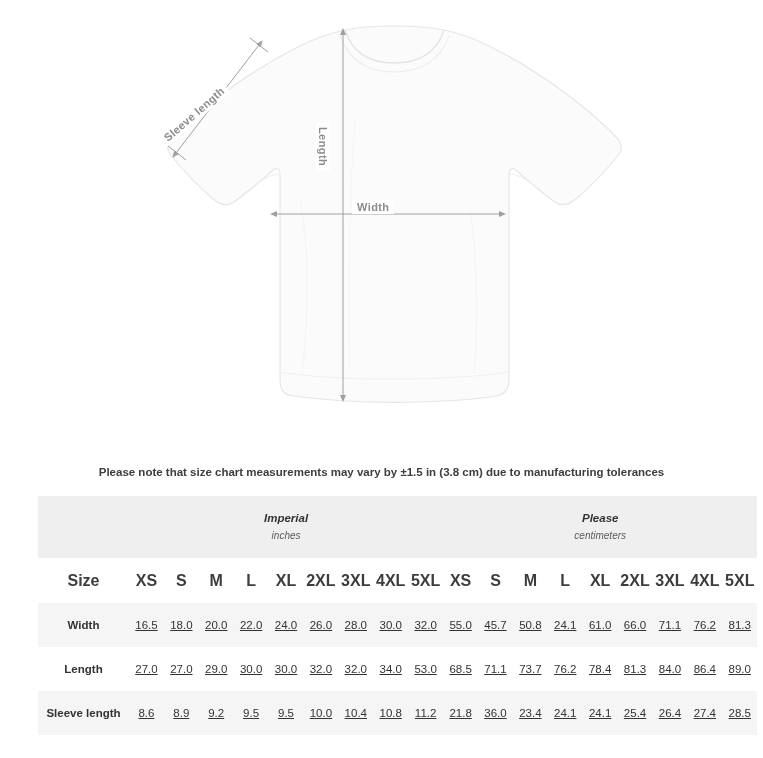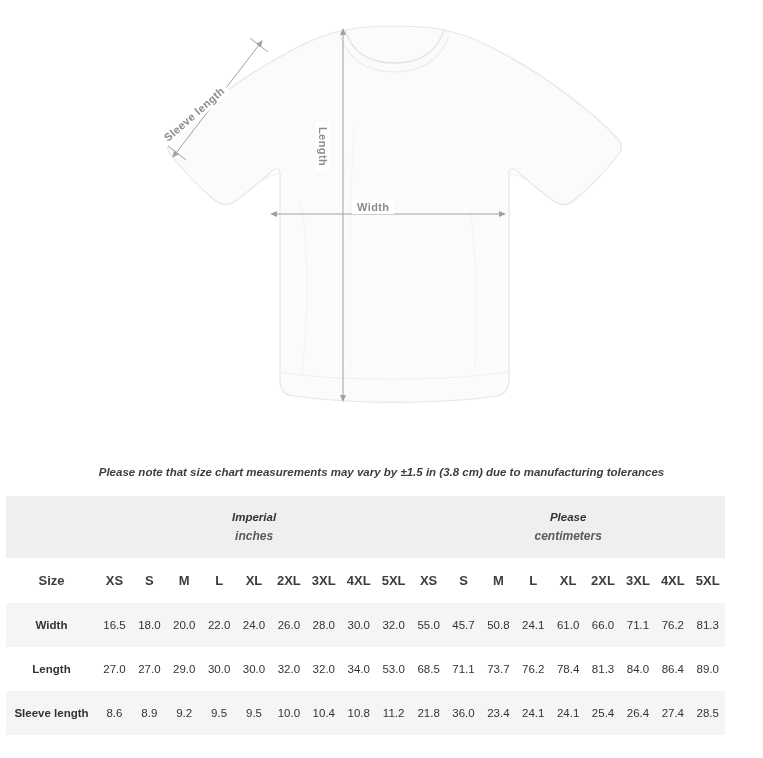--- a/index.html
+++ b/index.html
@@ -65,29 +65,28 @@
   }
 
   
   .note {
     position: absolute;
     left: 0;
     top: 466px;
     width: 763px;
     text-align: center;
     font-size: 11.5px;
-    font-style: italic;
     font-weight: bold;
     color: #3d3d3d;
   }
 
   
   .table-wrap {
     position: absolute;
-    left: 6px;
+    left: 38px;
     top: 496px;
     width: 719px;
   }
   table.size-chart {
     border-collapse: collapse;
     width: 719px;
     table-layout: fixed;
   }
   table.size-chart td,
   table.size-chart th {
@@ -103,55 +102,56 @@
   }
   .unit-cell {
     font-size: 15px;
     font-style: italic;
     font-weight: bold;
     color: #3d3d3d;
     line-height: 1.35;
   }
   .unit-cell .unit-sub {
     display: block;
-    font-size: 12px;
+    font-size: 10px;
     font-style: italic;
-    font-weight: bold;
+    font-weight: normal;
     color: #5a5a5a;
     margin-top: 2px;
   }
   .blank-cell {
     background: #efefef;
   }
   tr.header-row {
     background: #ffffff;
     height: 45px;
   }
   tr.header-row th {
-    font-size: 13px;
+    font-size: 16px;
     font-weight: bold;
     color: #3d3d3d;
   }
   tr.data-row {
     height: 44px;
   }
   tr.data-row.shade {
     background: #f5f5f5;
   }
   tr.data-row.plain {
     background: #ffffff;
   }
   td.label-cell {
     font-weight: bold;
     font-size: 11.5px;
     color: #3d3d3d;
   }
   td.val-cell {
     font-size: 11.5px;
     color: #3d3d3d;
+    text-decoration: underline;
   }
   col.first-col { width: 91px; }
   col.data-col  { width: 34.9px; }
 </style>
 </head>
 <body>
 
 <div class="page">
 
   <div class="illustration">

